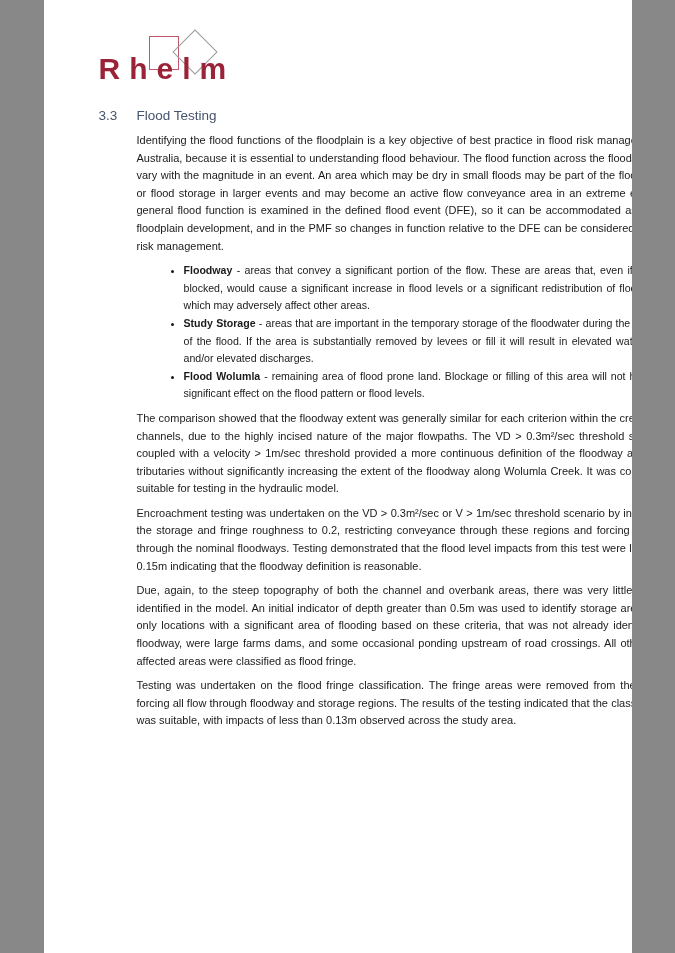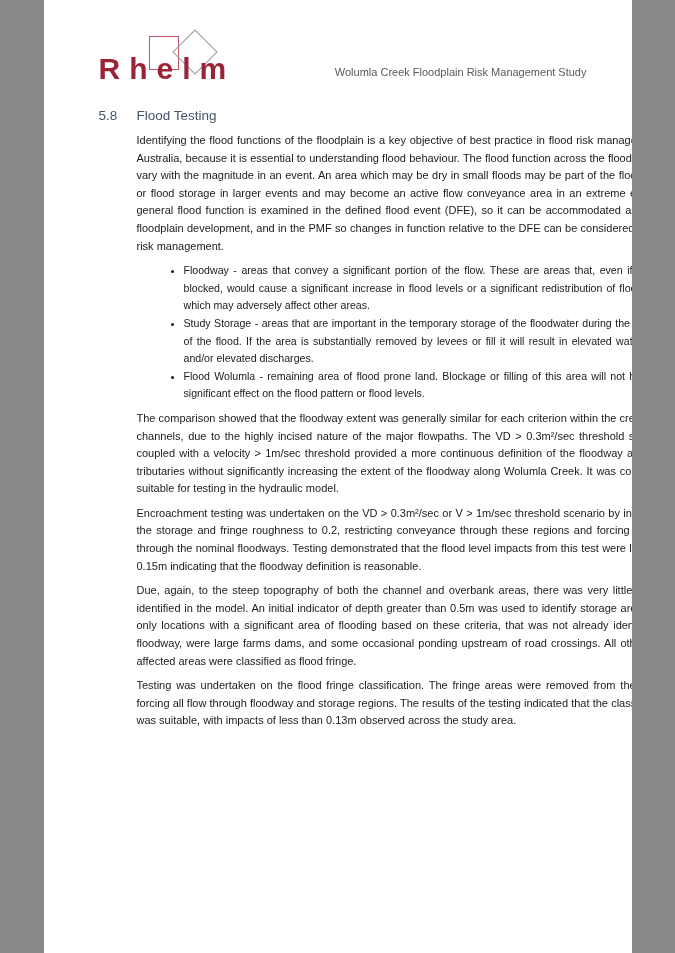--- a/index.html
+++ b/index.html
@@ -50,21 +50,21 @@
   }
   ul.bullets li{
     text-align:justify;text-align-last:left;
     margin:0;padding:0;
   }
   ul.criteria{
     margin:0 0 7px 63px;padding:0 0 0 22px;
     font-size:10.6px;line-height:18.6px;
   }
   ul.criteria li{margin:0;padding:0;}
-  .bold{font-weight:normal;}
+  .bold{font-weight:bold;}
   
   .page-number-badge{
     position:absolute;left:600px;top:897px;width:72px;height:32px;
     background:#0369a1;color:#ffffff;
     display:flex;align-items:center;justify-content:flex-end;
     padding-right:0;box-sizing:border-box;
     font-size:11px;
   }
   .page-number-badge span{margin-right:12px;}
 </style>
@@ -72,27 +72,26 @@
 <body>
 
 <div class="page">
 
   <div class="header">
     <div class="logo">
       <div class="logo-square"></div>
       <div class="logo-diamond"></div>
       <div class="logo-word">Rhelm</div>
     </div>
-    <div class="doc-title">Wolumla Creek Floodplain Risk Management Study</div>
   </div>
 
   <div class="content">
 
     <h2 class="section-heading">
-      <span class="section-number">5.8</span>
+      <span class="section-number">3.3</span>
       <span>Flood Testing</span>
     </h2>
 
     <p class="para">Identifying the flood functions of the floodplain is a key objective of best practice in flood risk management in Australia, because it is essential to understanding flood behaviour. The flood function across the floodplain will vary with the magnitude in an event. An area which may be dry in small floods may be part of the flood fringe or flood storage in larger events and may become an active flow conveyance area in an extreme event. In general flood function is examined in the defined flood event (DFE), so it can be accommodated as part of floodplain development, and in the PMF so changes in function relative to the DFE can be considered in flood risk management.</p>
 
 
     <ul class="bullets">
       <li><span class="bold">Floodway</span><span> - areas that convey a significant portion of the flow. These are areas that, even if partially blocked, would cause a significant increase in flood levels or a significant redistribution of flood flows, which may adversely affect other areas.</span></li>
       <li><span class="bold">Study Storage</span><span> - areas that are important in the temporary storage of the floodwater during the passage of the flood. If the area is substantially removed by levees or fill it will result in elevated water levels and/or elevated discharges.</span></li>
       <li><span class="bold">Flood Wolumla</span><span> - remaining area of flood prone land. Blockage or filling of this area will not have any significant effect on the flood pattern or flood levels.</span></li>

